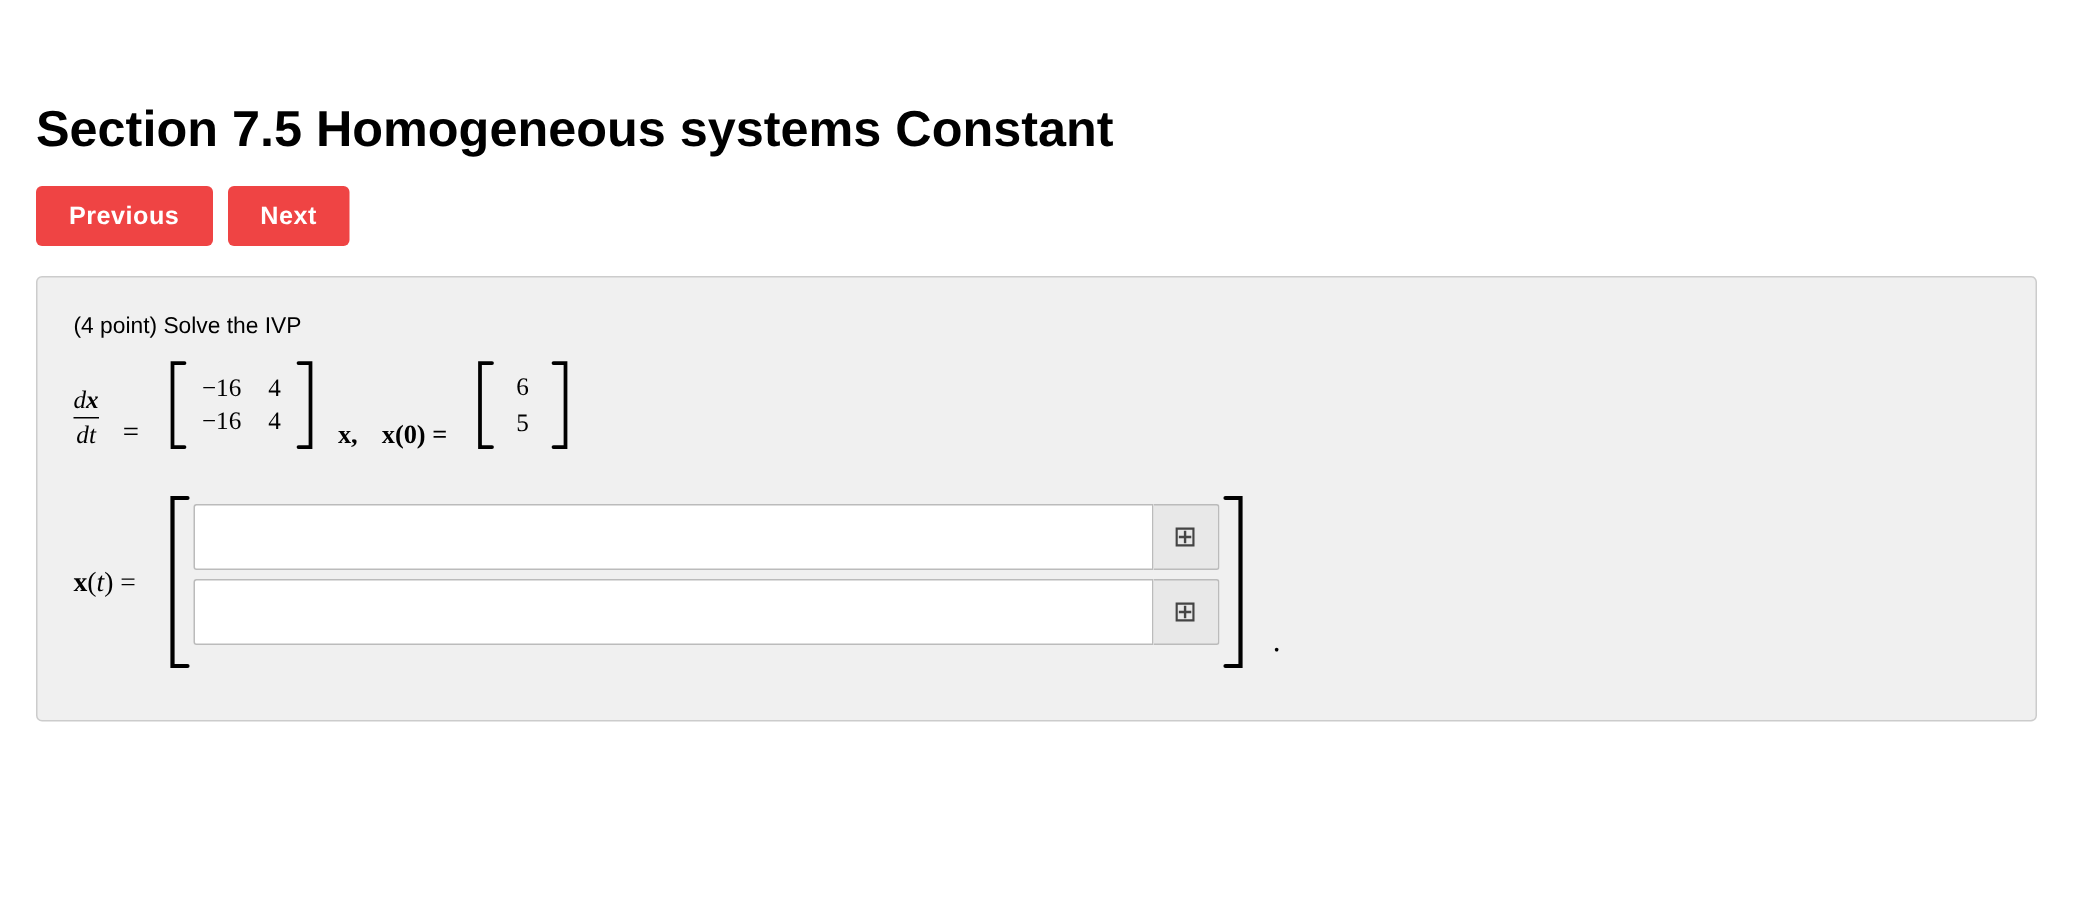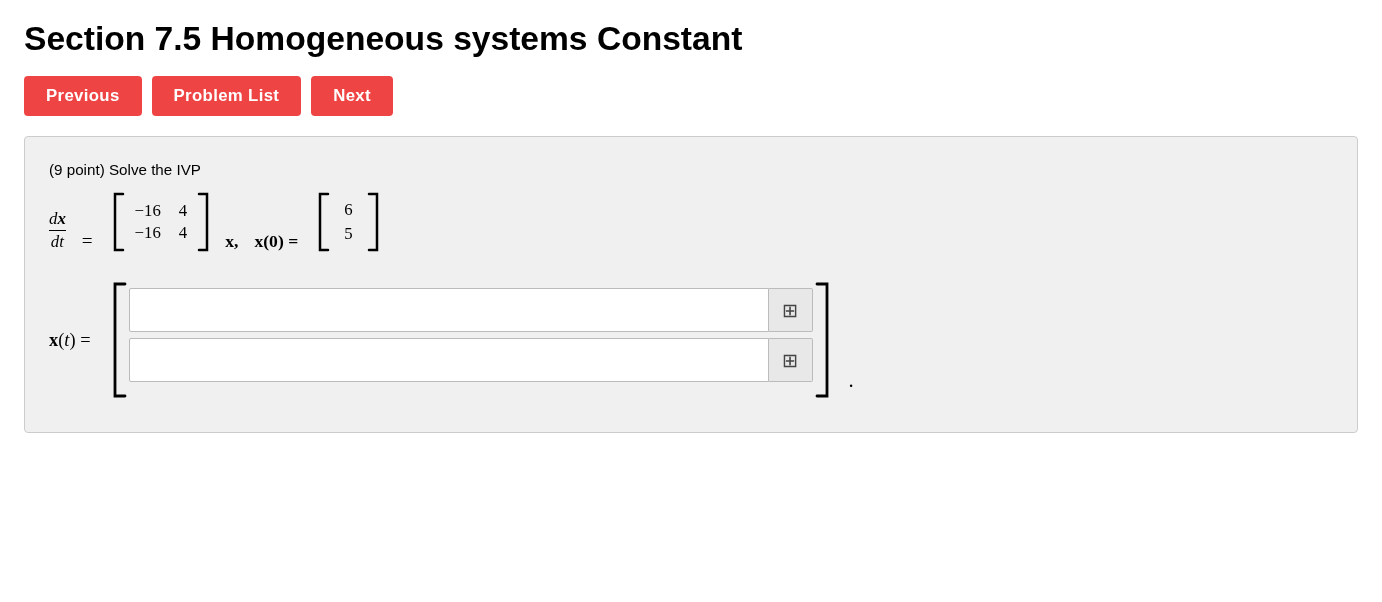--- a/index.html
+++ b/index.html
@@ -9,20 +9,21 @@
       padding: 20px 24px;
       max-width: 1382px;
     }
 
     .page-title {
       font-family: Arial, Helvetica, sans-serif;
       font-size: 2.1em;
       font-weight: bold;
       color: #000;
       margin-bottom: 18px;
+      margin-top: 48px;
     }
 
     .nav-buttons {
       display: flex;
       gap: 10px;
       margin-bottom: 20px;
     }
 
     .nav-btn {
       background-color: #ef4444;
@@ -208,27 +209,26 @@
       font-family: "Times New Roman", serif;
     }
   </style>
 </head>
 <body>
 
 <h1 class="page-title">Section 7.5 Homogeneous systems Constant</h1>
 
 <div class="nav-buttons">
   <button class="nav-btn">Previous</button>
-  <button class="nav-btn">Problem List</button>
   <button class="nav-btn">Next</button>
 </div>
 
 <div class="problem-box">
 
-  <div class="problem-label">(9 point) Solve the IVP</div>
+  <div class="problem-label">(4 point) Solve the IVP</div>
 
   <div class="equation-row">
 
     <span class="fraction">
       <span class="num">
         d<strong>x</strong>
       </span>
       <span class="den">
         <em>dt</em>
       </span>

